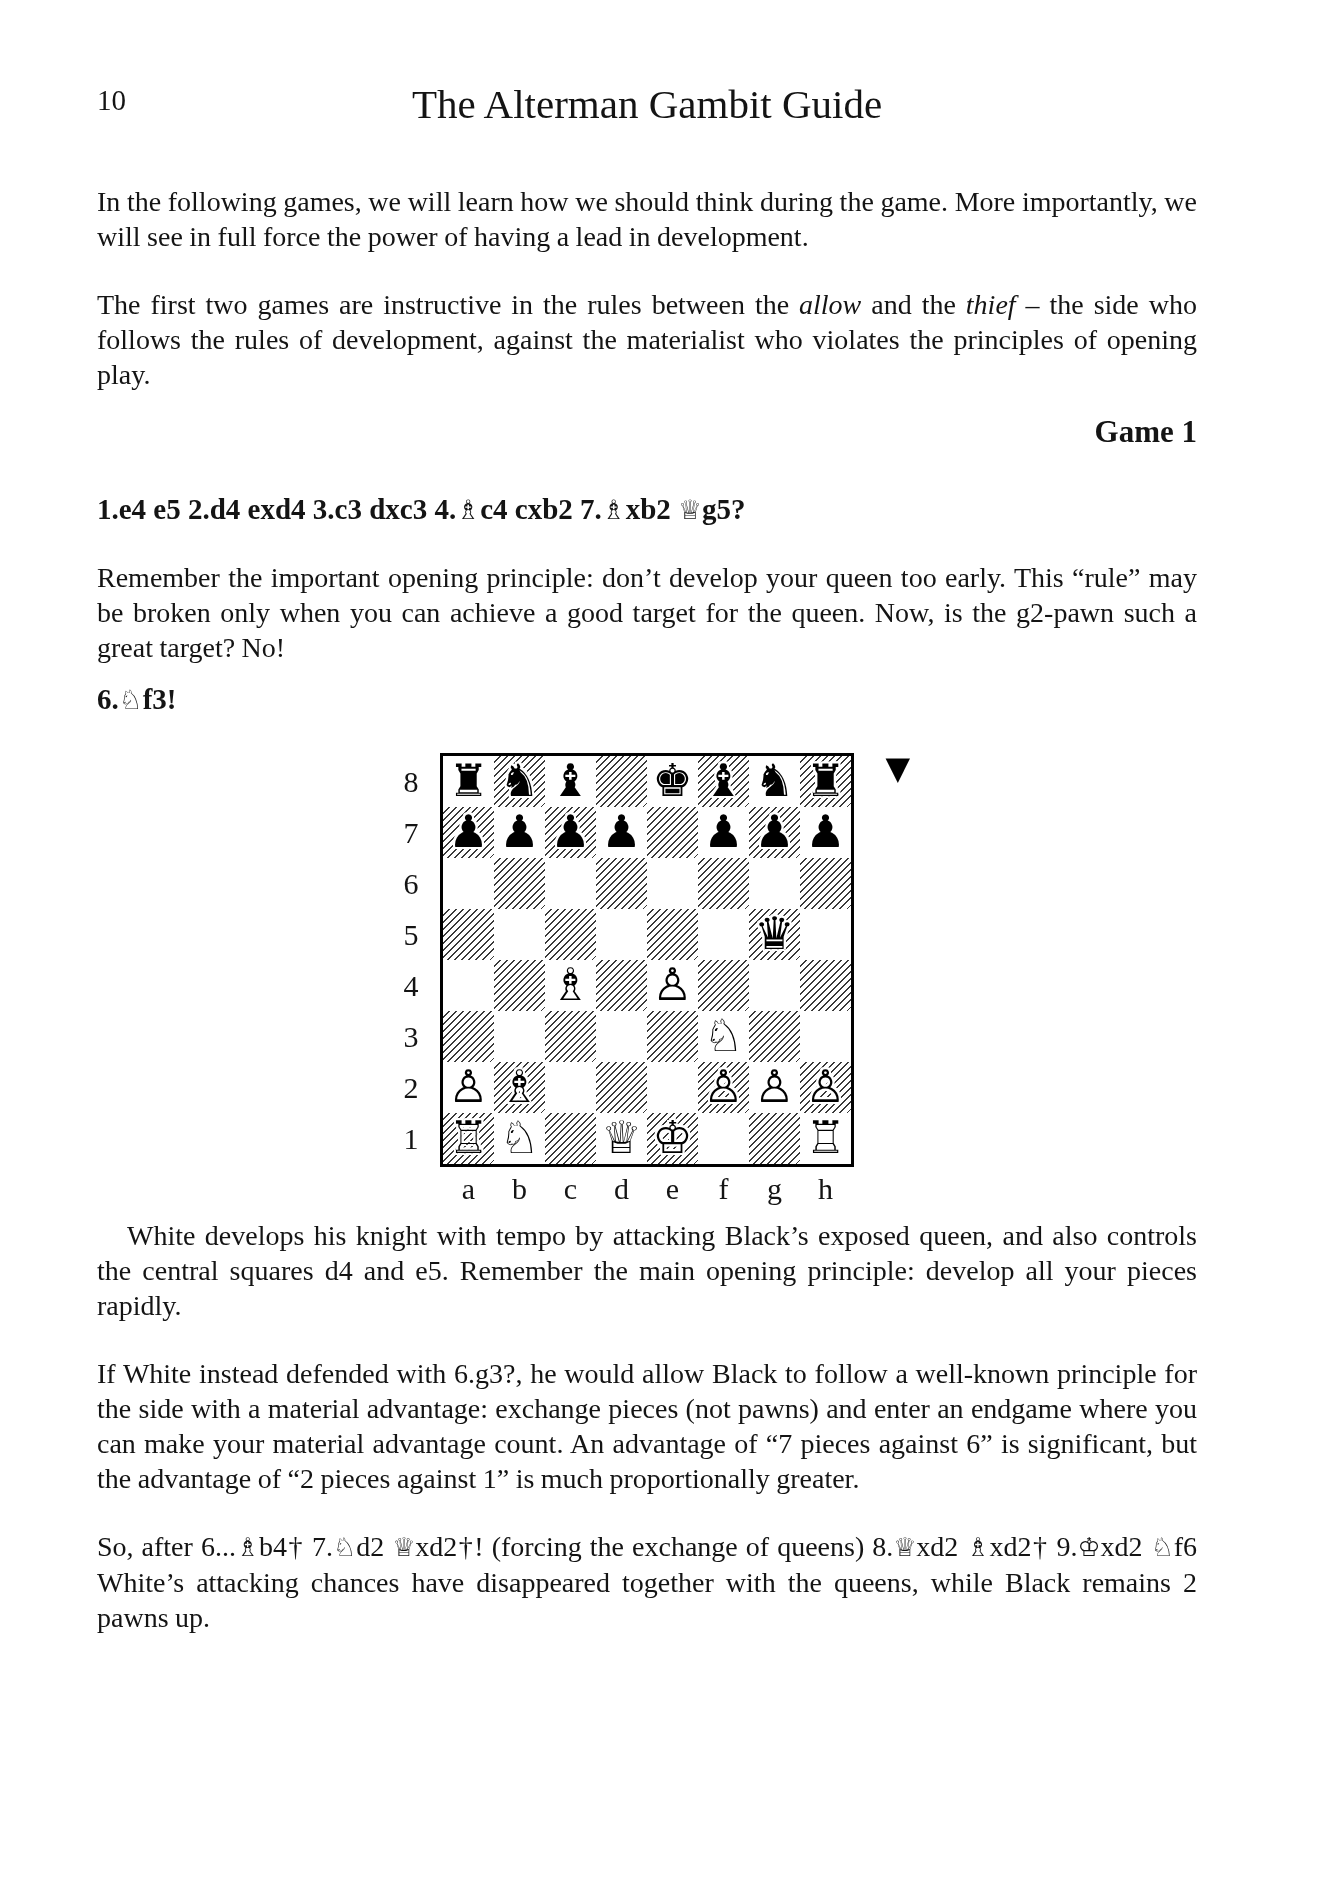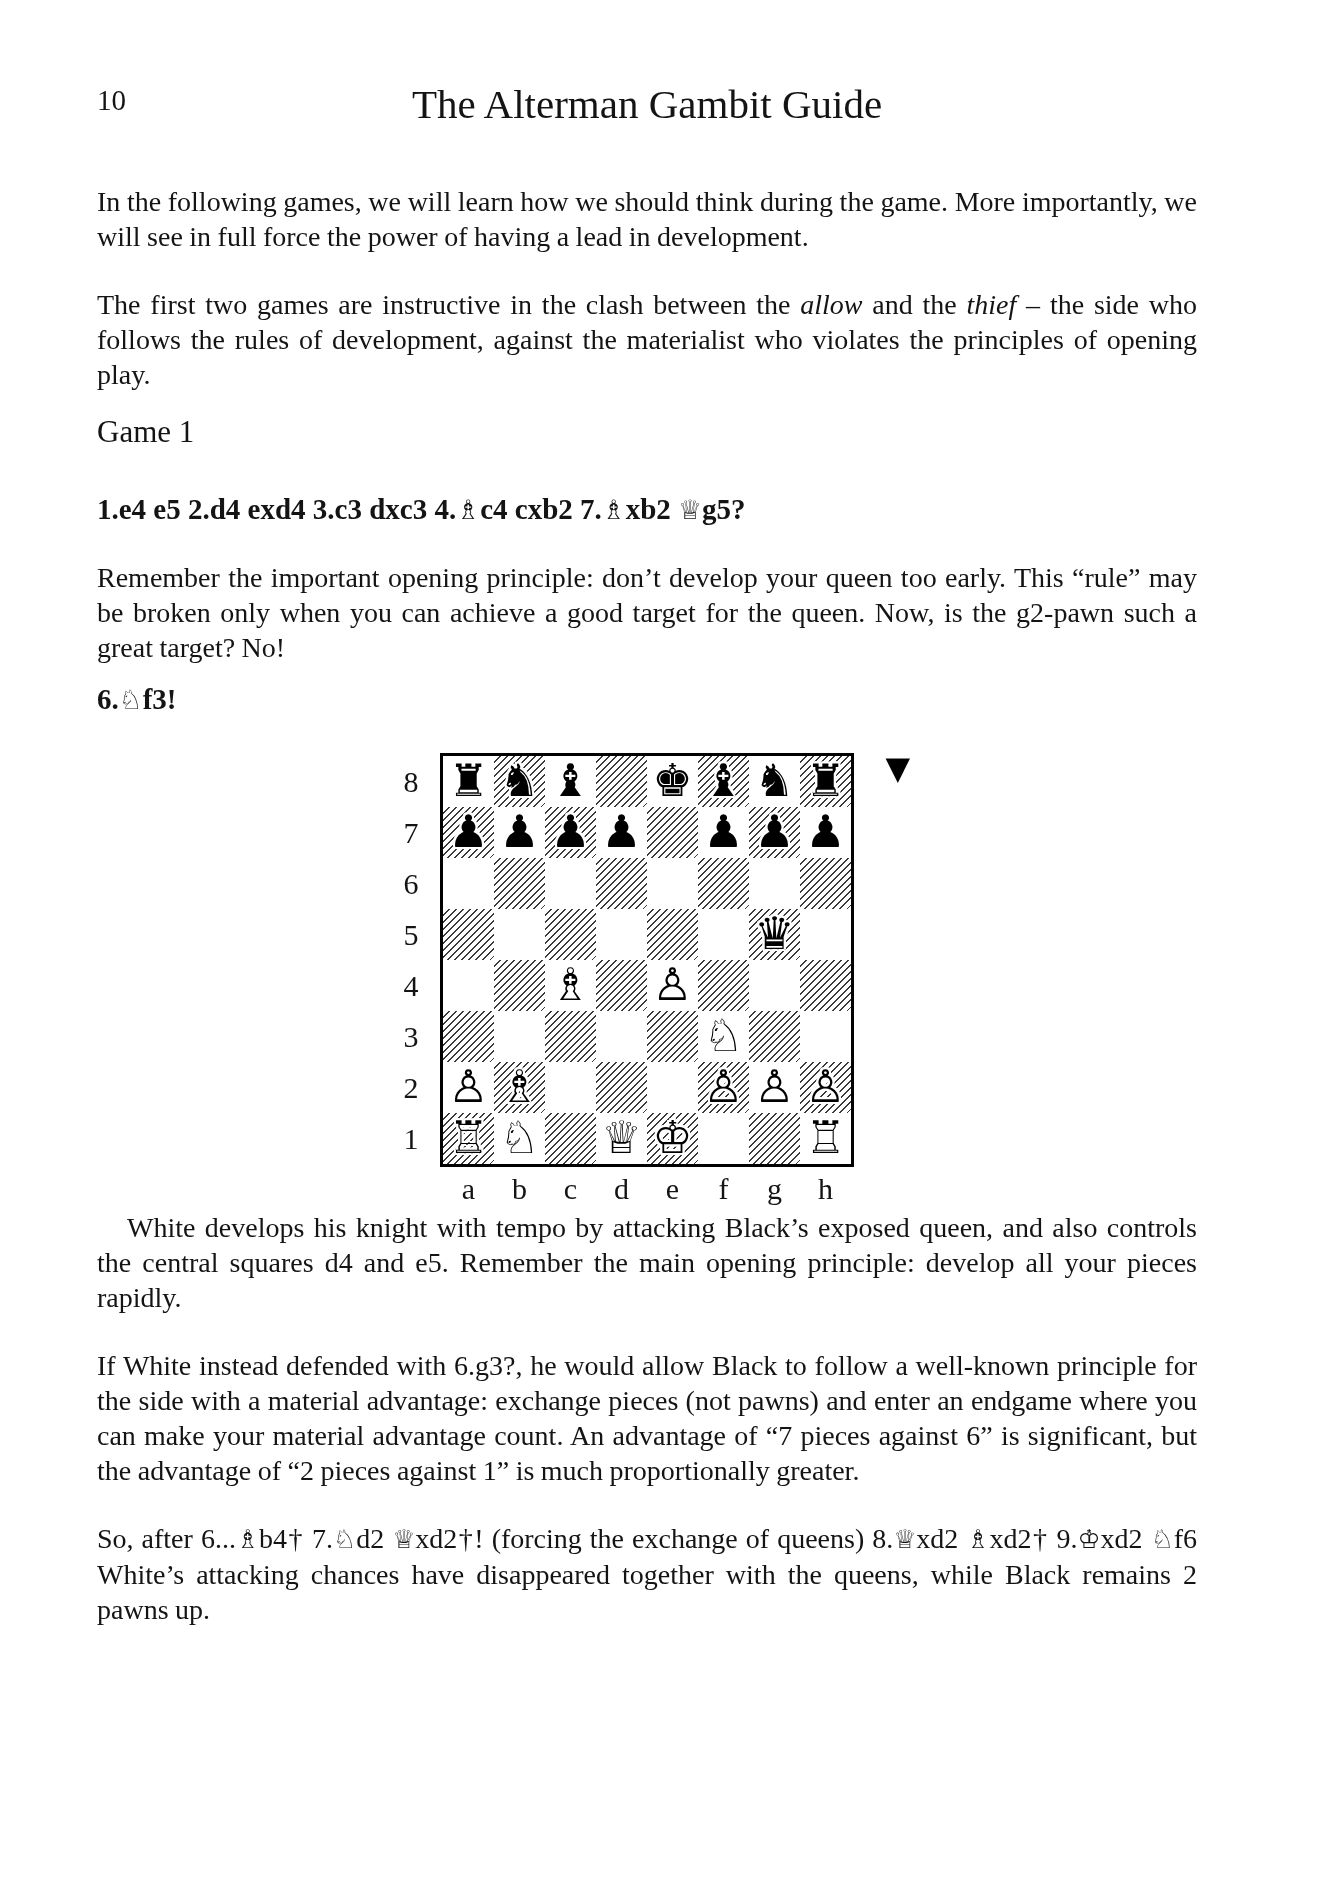--- a/index.html
+++ b/index.html
@@ -14,29 +14,29 @@
   .book-title { position:absolute; left:0; right:0; top:0; text-align:center; font-size:41px; }
 
   p.body {
     font-size:28px; line-height:35px; text-align:justify; margin:0;
     word-spacing:-0.5px;
   }
   p.indent { text-indent:30px; }
   .run-italic { font-style:italic; }
   .run-fig { font-family:"DejaVu Sans", sans-serif; font-weight:normal; font-size:0.92em; }
 
-  .game-heading { font-size:31px; font-weight:normal; text-align:left; margin:22px 0 0 0; line-height:36px; }
+  .game-heading { font-size:31px; font-weight:bold; text-align:right; margin:22px 0 0 0; line-height:36px; }
   p.moves { font-weight:bold; font-size:29px; line-height:35px; margin:0; text-align:left; }
   #p-intro1 { margin-top:66px; }
   #p-intro2 { margin-top:33px; }
   #p-moves1 { margin-top:42px; }
   #p-obvious { margin-top:8px; }
   #p-remember { margin-top:33px; }
   #p-moves2 { margin-top:17px; }
-  #p-develops { margin-top:4px; }
+  #p-develops { margin-top:12px; }
   #p-ifwhite { margin-top:33px; }
   #p-soafter { margin-top:33px; }
 
   .diagram { position:relative; width:414px; margin:36px auto 0 auto; }
   .board {
     display:grid; grid-template-columns:repeat(8,51px); grid-auto-rows:51px;
     width:408px; border:3px solid #000; background:#fff;
   }
   .sq { width:51px; height:51px; position:relative; }
   .sq.light { background:#ffffff; }
@@ -68,21 +68,21 @@
 <div class="page">
   <div class="content">
 
     <div class="header">
       <span class="page-num">10</span>
       <span class="book-title">The Alterman Gambit Guide</span>
     </div>
 
     <p class="body" id="p-intro1"><span>In the following games, we will learn how we should think during the game. More importantly, we will see in full force the power of having a lead in development.</span></p>
 
-    <p class="body" id="p-intro2"><span>The first two games are instructive in the clash between the </span><span class="run-italic">allow</span><span> and the </span><span class="run-italic">thief</span><span> – the side who follows the rules of development, against the materialist who violates the principles of opening play.</span></p>
+    <p class="body" id="p-intro2"><span>The first two games are instructive in the rules between the </span><span class="run-italic">allow</span><span> and the </span><span class="run-italic">thief</span><span> – the side who follows the rules of development, against the materialist who violates the principles of opening play.</span></p>
 
     <h2 class="game-heading">Game 1</h2>
 
     <p class="moves" id="p-moves1"><span>1.e4 e5 2.d4 exd4 3.c3 dxc3 4.</span><span class="run-fig">♗</span><span>c4 cxb2 7.</span><span class="run-fig">♗</span><span>xb2 </span><span class="run-fig">♕</span><span>g5?</span></p>
 
 
     <p class="body" id="p-remember"><span>Remember the important opening principle: don’t develop your queen too early. This “rule” may be broken only when you can achieve a good target for the queen. Now, is the g2-pawn such a great target? No!</span></p>
 
     <p class="moves" id="p-moves2"><span>6.</span><span class="run-fig">♘</span><span>f3!</span></p>
 

